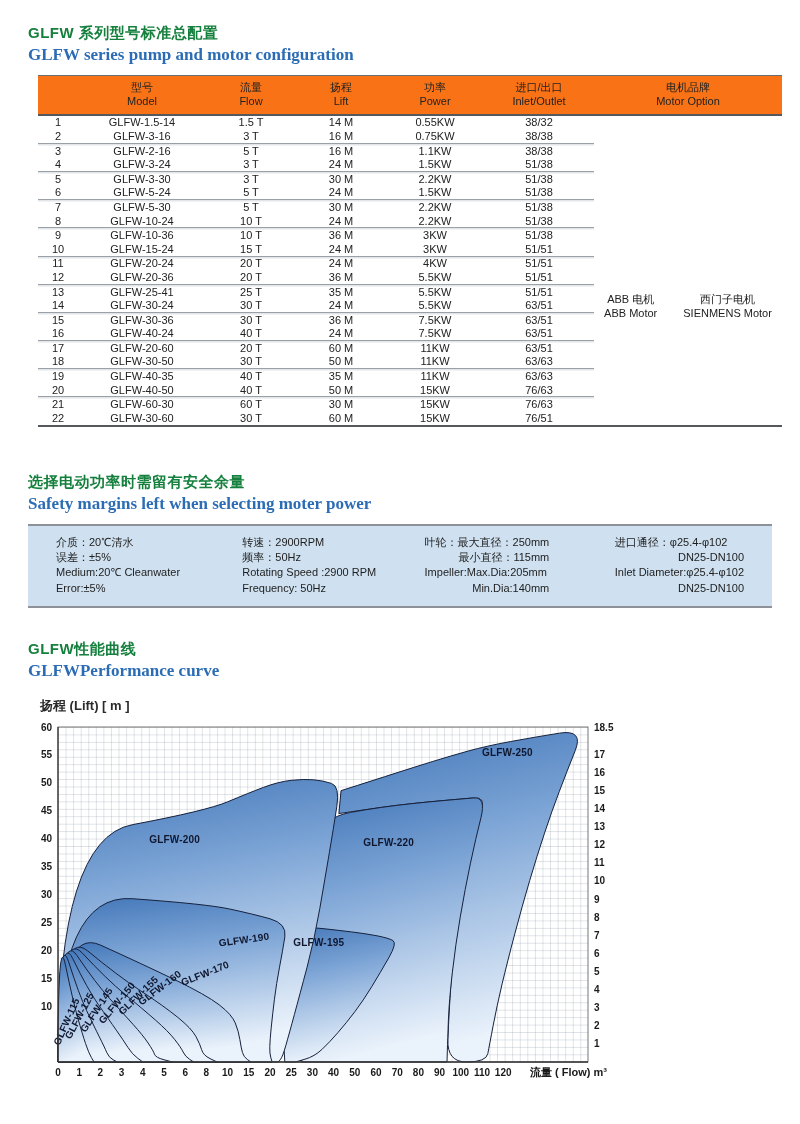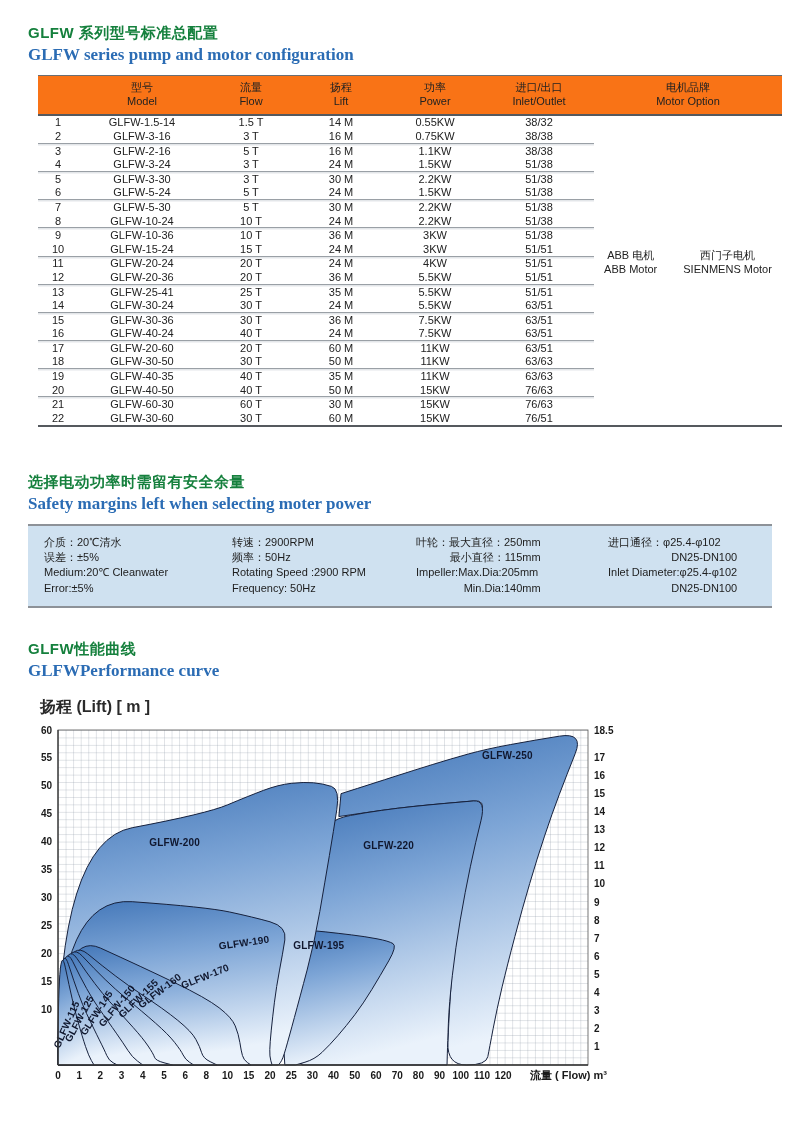--- a/index.html
+++ b/index.html
@@ -10,33 +10,33 @@
   
   .pump-table{margin:10px 0 0 10px;width:744px;font-size:11px;}
   .pt-header{display:flex;background:#f97316;border-top:1.5px solid #6a6f74;border-bottom:2.5px solid #55595e;padding:4px 0 5px;text-align:center;align-items:flex-end;}
   .pt-h{line-height:1.3;}
   .c0{width:40px;} .c1{width:128px;} .c2{width:90px;} .c3{width:90px;} .c4{width:98px;} .c5{width:110px;} .c6{width:188px;}
   .pt-body{display:flex;border-bottom:2px solid #55595e;}
   .pt-rows{width:556px;}
   .pt-row{display:flex;height:13.6px;align-items:center;}
   .pt-row.grp{border-bottom:1px solid #9aa0a6;box-shadow:0 1.5px 0 #e3e6e9;}
   .pt-cell{text-align:center;white-space:nowrap;}
-  .pt-motor{width:188px;position:relative;}
+  .pt-motor{width:188px;position:relative;margin-top:44px;}
   .motor-opts{display:flex;gap:26px;justify-content:center;margin-top:132px;text-align:center;line-height:1.35;}
   
   .sec2{margin-top:46px;}
-  .spec-box{display:flex;background:#cfe1f0;border-top:2px solid #8d9298;border-bottom:2px solid #8d9298;padding:9px 16px 10px;margin-top:10px;font-size:11px;line-height:1.4;color:#1d1d1d;}
+  .spec-box{display:flex;background:#cfe1f0;border-top:2px solid #8d9298;border-bottom:2px solid #8d9298;padding:9px 28px 10px;margin-top:10px;font-size:11px;line-height:1.4;color:#1d1d1d;}
   .spec-col{box-sizing:border-box;}
   .sc0{width:188px;} .sc1{width:184px;} .sc2{width:192px;} .sc3{flex:1;}
   .spec-inner{width:max-content;max-width:100%;}
   .sub-right .spec-line:nth-child(2){text-align:right;}
   .sub-right .spec-line:nth-child(4){text-align:right;}
   
   .sec3{margin-top:32px;}
-  .ylabel{font-size:16px;font-weight:bold;color:#2a2a2a;margin:16px 0 4px 12px;}
+  .ylabel{font-size:13px;font-weight:bold;color:#2a2a2a;margin:16px 0 4px 12px;}
   svg text{font-family:"Liberation Sans",sans-serif;}
   .tick{font-size:10px;font-weight:bold;fill:#1a1a1a;}
   .axis-title{font-size:11px;font-weight:bold;fill:#1a1a1a;}
   .curve-label{font-size:10px;font-weight:bold;fill:#10172e;letter-spacing:.2px;}
 </style>
 </head>
 <body>
 
 <div class="page">
 

